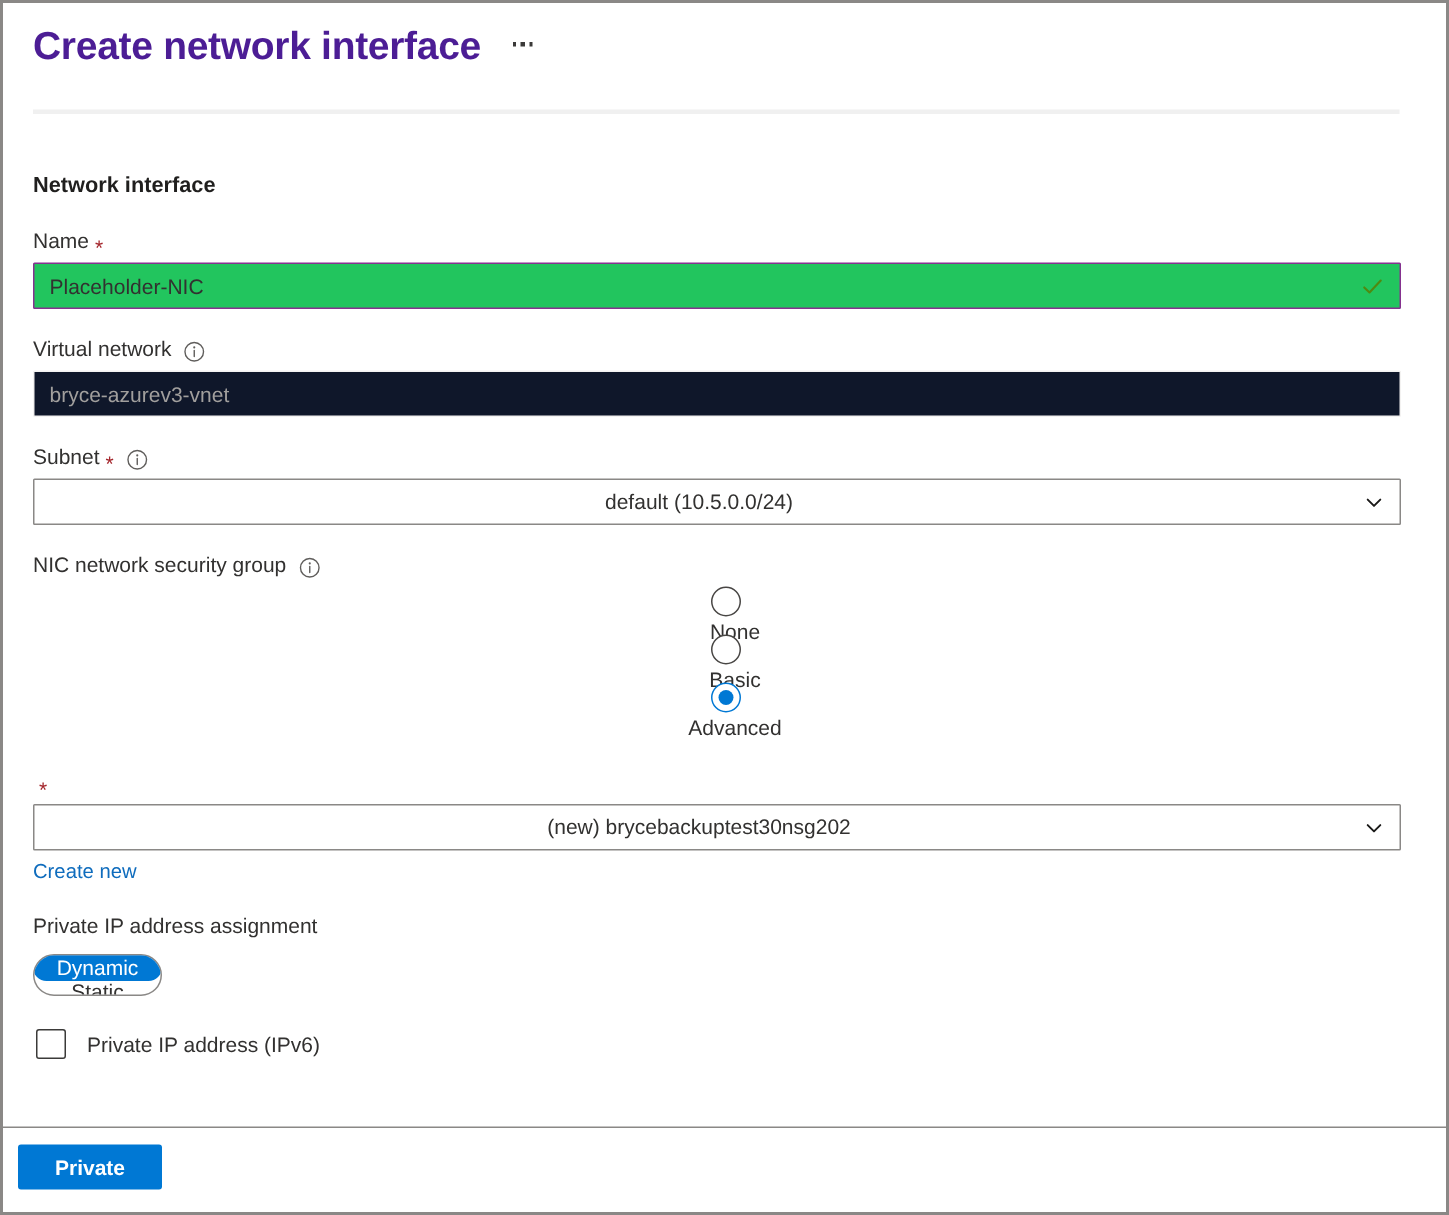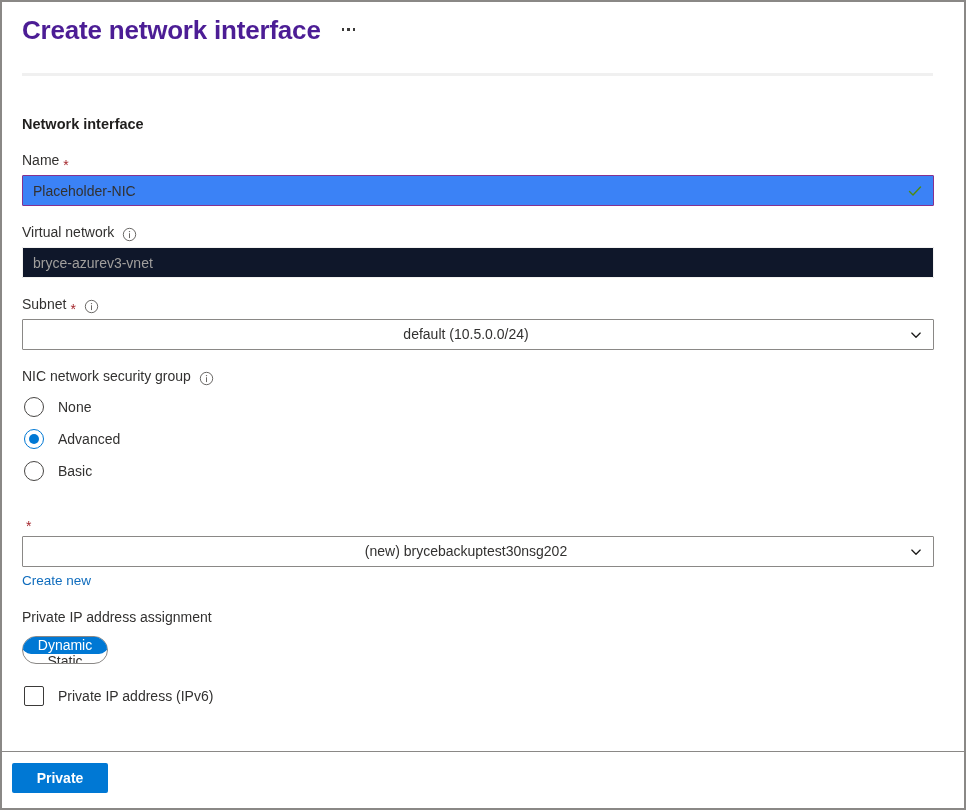--- a/index.html
+++ b/index.html
@@ -116,21 +116,21 @@
     position: relative;
     width: 912px;
   }
   .text-input {
     width: 100%;
     height: 31px;
     padding: 0 34px 0 10px;
     font-family: inherit;
     font-size: 14px;
     color: #323130;
-    background: #3b82f6;
+    background: #22c55e;
     border: 1px solid #8a2be2;
     border-color: #85318f;
     border-radius: 1px;
     outline: none;
   }
   .valid-check {
     position: absolute;
     right: 11px;
     top: 50%;
     transform: translateY(-50%);
@@ -183,20 +183,21 @@
     pointer-events: none;
   }
 
   
   .radio-group { margin-top: 2px; }
   .radio-row {
     display: flex;
     align-items: center;
     height: 32px;
     cursor: pointer;
+    flex-direction: column;
   }
   .radio-mark {
     width: 20px;
     height: 20px;
     border-radius: 50%;
     border: 1.5px solid #484644;
     background: #ffffff;
     flex: 0 0 auto;
     position: relative;
     margin-left: 2px;
@@ -396,27 +397,27 @@
             <circle cx="8" cy="4.9" r="0.75" fill="#605e5c"></circle>
             <path d="M8 7.1V11.4" stroke="#605e5c" stroke-width="1" stroke-linecap="round"></path>
           </svg>
         </span>
       </div>
       <div class="radio-group">
         <div class="radio-row">
           <span class="radio-mark"></span>
           <span class="radio-label">None</span>
         </div>
+        <div class="radio-row">
+          <span class="radio-mark"></span>
+          <span class="radio-label">Basic</span>
+        </div>
         <div class="radio-row selected">
           <span class="radio-mark"></span>
           <span class="radio-label">Advanced</span>
-        </div>
-        <div class="radio-row">
-          <span class="radio-mark"></span>
-          <span class="radio-label">Basic</span>
         </div>
       </div>
     </div>
 
     <div class="field" style="margin-top:30px">
       <div class="field-label">
         <span class="req">*</span>
       </div>
       <div class="select-wrap">
         <div class="select-box">(new) brycebackuptest30nsg202</div>

